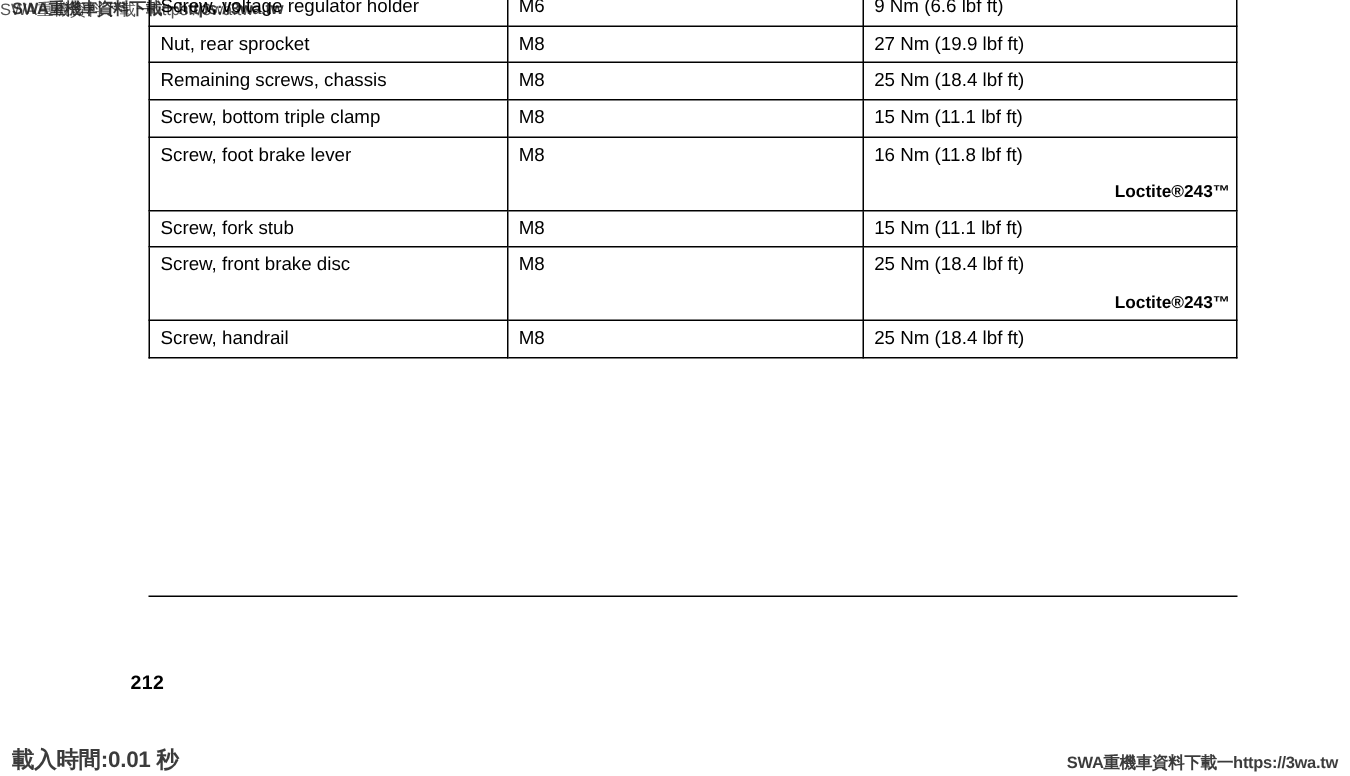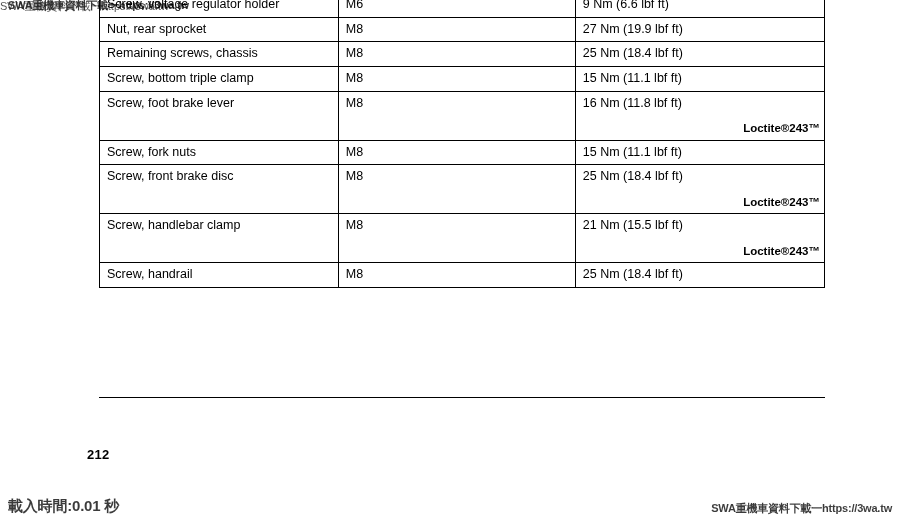--- a/index.html
+++ b/index.html
@@ -141,39 +141,31 @@
       </tr>
       <tr>
         <td class="col-desc">Screw, foot brake lever</td>
         <td class="col-size">M8</td>
         <td class="col-torque">
           <span class="cell-inner">16 Nm (11.8 lbf ft)</span>
           <span class="loctite">Loctite®243™</span>
         </td>
       </tr>
       <tr>
-        <td class="col-desc">Screw, fork nuts</td>
+        <td class="col-desc">Screw, fork stub</td>
         <td class="col-size">M8</td>
         <td class="col-torque">
           <span class="cell-inner">15 Nm (11.1 lbf ft)</span>
         </td>
       </tr>
       <tr>
         <td class="col-desc">Screw, front brake disc</td>
         <td class="col-size">M8</td>
         <td class="col-torque">
           <span class="cell-inner">25 Nm (18.4 lbf ft)</span>
-          <span class="loctite">Loctite®243™</span>
-        </td>
-      </tr>
-      <tr>
-        <td class="col-desc">Screw, handlebar clamp</td>
-        <td class="col-size">M8</td>
-        <td class="col-torque">
-          <span class="cell-inner">21 Nm (15.5 lbf ft)</span>
           <span class="loctite">Loctite®243™</span>
         </td>
       </tr>
       <tr>
         <td class="col-desc">Screw, handrail</td>
         <td class="col-size">M8</td>
         <td class="col-torque">
           <span class="cell-inner">25 Nm (18.4 lbf ft)</span>
         </td>
       </tr>

